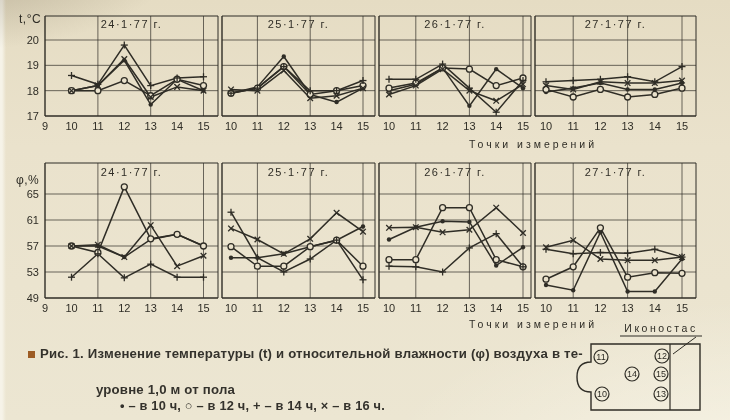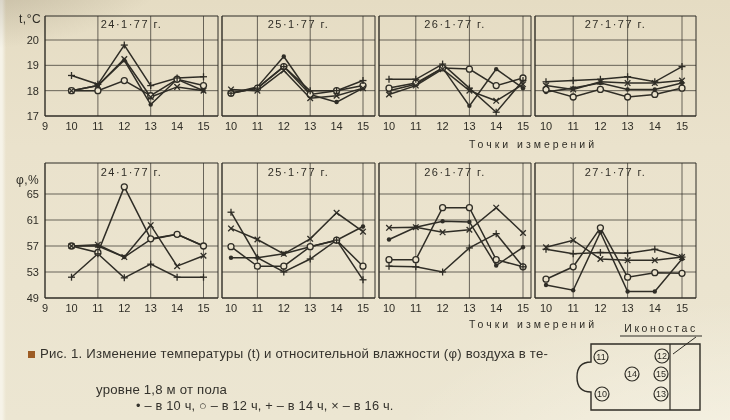--- a/index.html
+++ b/index.html
@@ -9,26 +9,26 @@
     background:
       radial-gradient(120% 90% at 106% 112%, rgba(255,253,244,0.60), rgba(255,253,244,0) 45%),
       radial-gradient(55% 40% at -6% -10%, rgba(80,68,45,0.32), rgba(80,68,45,0) 55%),
       linear-gradient(90deg, #f6f3e8 0px, #f6f3e8 2px, rgba(246,243,232,0) 6px),
       linear-gradient(180deg, #e5dcc3 0%, #eae2cc 35%, #ece6d2 100%);
   }
   svg{position:absolute;left:0;}
   #svg-temp{top:0;}
   #svg-hum{top:160px;}
   #plan-svg{left:565px;top:312px;}
-  .cap{position:absolute;font-weight:normal;font-size:13.2px;color:#34322c;
+  .cap{position:absolute;font-weight:bold;font-size:13.2px;color:#34322c;
        letter-spacing:0.2px;white-space:nowrap;}
   #cap1{left:40px;top:346px;}
   #cap2{left:96px;top:364px;}
   #cap3{left:96px;top:382px;}
-  #cap4{left:136px;top:398px;font-size:12.8px;}
+  #cap4{left:120px;top:398px;font-size:12.8px;}
   .bullet{position:absolute;left:28px;top:351px;width:7px;height:7px;}
 </style>
 </head>
 <body>
 
 <div class="figure">
   <svg id="svg-temp" width="730" height="156">
       <g>
         <line x1="45" y1="16" x2="218" y2="16" stroke="#2f2d26" stroke-width="1"></line>
         <line x1="97.9" y1="16" x2="97.9" y2="116" stroke="#2f2d26" stroke-width="0.7"></line>
@@ -550,15 +550,15 @@
         <text x="37" y="85.4" font-size="9" text-anchor="middle" fill="#2f2d26" font-family="&quot;Liberation Sans&quot;,sans-serif">10</text>
       </g>
       <g>
         <circle cx="96" cy="82" r="7" fill="none" stroke="#2f2d26" stroke-width="1.2"></circle>
         <text x="96" y="85.4" font-size="9" text-anchor="middle" fill="#2f2d26" font-family="&quot;Liberation Sans&quot;,sans-serif">13</text>
       </g>
     </svg>
 
   <span class="bullet" style="background: rgb(157, 92, 36);"></span>
   <div class="cap" id="cap1">Рис. 1. Изменение температуры (t) и относительной влажности (φ) воздуха в те-</div>
-  <div class="cap" id="cap3">уровне 1,8 м от пола</div>
+  <div class="cap" id="cap3">уровне 1,0 м от пола</div>
   <div class="cap" id="cap4">• – в 10 ч, ○ – в 12 ч, + – в 14 ч, × – в 16 ч.</div>
 </div>
 
 </body></html>

